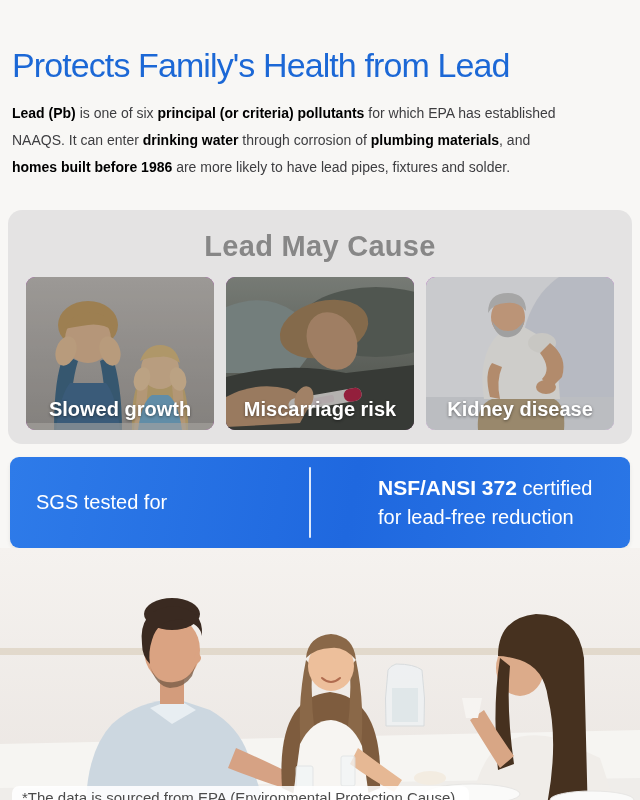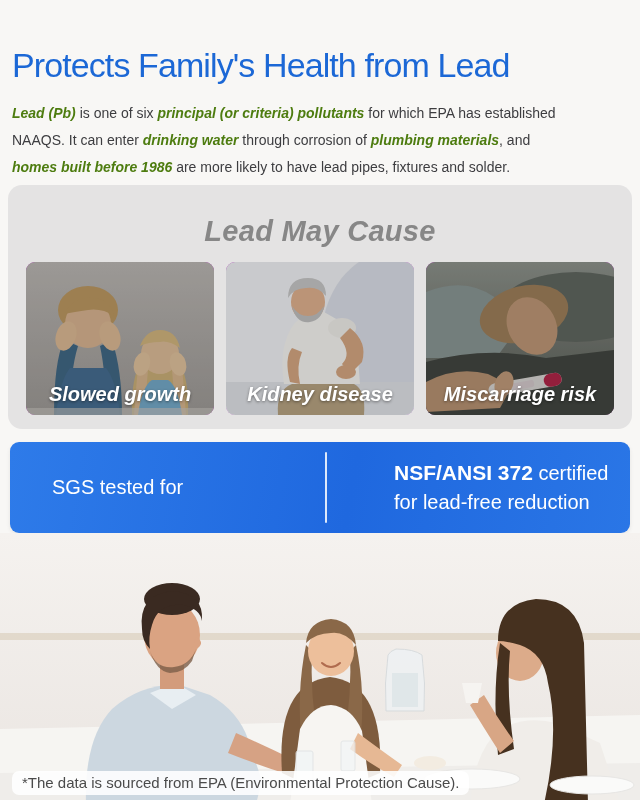--- a/index.html
+++ b/index.html
@@ -8,26 +8,25 @@
 
   .page-title{
     margin:44px 12px 0; font-size:34px; line-height:42px; font-weight:400;
     color:#1c68d6; letter-spacing:-0.9px; white-space:nowrap;
   }
 
   .intro{
     margin:14px 12px 0; font-size:14px; line-height:27px; color:#3d3d40;
     white-space:nowrap;
   }
-  .intro .em{ color:#4d7c0f; font-weight:700; font-style:italic; }
+  .intro .em{ color:#000000; font-weight:700; }
 
   .causes-panel{
-    margin:4px 8px 0; background:#e4e3e3; border-radius:14px;
-    padding:28px 16px 14px;
-    font-style:italic;
+    margin:29px 8px 0; background:#e4e3e3; border-radius:14px;
+    padding:18px 16px 14px;
   }
   .causes-heading{
     font-size:29px; line-height:36px; font-weight:700; color:#878787;
     text-align:center; letter-spacing:.3px;
   }
   .cards{ display:flex; gap:12px; margin-top:13px; justify-content:center; }
   .card{
     position:relative; width:188px; height:153px; border-radius:9px;
     overflow:hidden; background:#a21caf;
   }
@@ -36,21 +35,20 @@
     position:absolute; left:0; right:0; bottom:9px; text-align:center;
     color:#fff; font-size:20px; font-weight:600;
     text-shadow:0 1px 3px rgba(0,0,0,.45);
   }
 
   .banner{
     position:relative; margin:13px 10px 0; height:91px; border-radius:9px;
     background:linear-gradient(100deg,#2e7be9 0%,#1f68df 55%,#2a76e6 100%);
     display:flex; align-items:center; color:#fff;
     box-shadow:0 2px 4px rgba(0,0,0,.08);
-    padding-left:16px;
   }
   .banner-left{ width:299px; padding-left:26px; }
   .banner-divider{ width:2px; height:71px; background:rgba(255,255,255,.85); border-radius:1px; }
   .banner-right{ flex:1; padding-left:53px;margin-left:14px; }
   .banner-line{ font-size:20px; line-height:29px; white-space:nowrap; }
   .banner-line b{ font-size:21px; font-weight:700; }
 
   .family-photo{ position:relative; width:640px; height:271px; }
   .family-photo > svg{ display:block; width:100%; height:100%; }
   .footnote{
@@ -94,39 +92,20 @@
         <path d="M160 153 L156 104 L146 108 L150 153 Z" fill="#e6c298"></path>
         <path d="M112 153 Q116 124 126 118 L142 118 Q152 124 156 153 Z" fill="#7db5d6"></path>
         <ellipse cx="134" cy="92" rx="19" ry="20" fill="#eccaa3"></ellipse>
         <path d="M114 84 Q120 68 134 68 Q150 68 154 86 Q142 78 134 80 Q122 80 114 84 Z" fill="#e0c287"></path>
         <ellipse cx="116" cy="102" rx="8" ry="12" fill="#f0d0a8" transform="rotate(15 116 102)"></ellipse>
         <ellipse cx="152" cy="102" rx="8" ry="12" fill="#f0d0a8" transform="rotate(-15 152 102)"></ellipse>
         <rect y="146" width="188" height="7" fill="#d6d2cd" opacity="0.6"></rect>
         <rect width="188" height="153" fill="#000" opacity="0.22"></rect>
       </svg>
       <div class="card-label">Slowed growth</div>
-    </div>
-
-    <div class="card">
-      <svg viewBox="0 0 188 153" aria-hidden="true">
-        <rect width="188" height="153" fill="#edeef1"></rect>
-        <ellipse cx="165" cy="80" rx="70" ry="90" fill="#c6ccd8" opacity="0.55"></ellipse>
-        <rect y="120" width="188" height="33" fill="#dcdfe3"></rect>
-        <path d="M52 153 Q50 128 66 122 L128 122 Q140 128 138 153 Z" fill="#b4a07f"></path>
-        <path d="M58 122 Q52 84 68 62 Q82 46 98 50 L112 58 Q130 70 132 96 L134 122 Z" fill="#f2f1ee"></path>
-        <ellipse cx="116" cy="66" rx="14" ry="10" fill="#eceae6"></ellipse>
-        <path d="M124 66 Q142 80 136 100 L124 112 L116 102 Q126 92 114 76 Z" fill="#d2a47f"></path>
-        <ellipse cx="120" cy="110" rx="10" ry="7" fill="#d2a47f"></ellipse>
-        <path d="M64 120 Q58 96 66 86 L76 90 Q70 104 74 122 Z" fill="#d2a47f"></path>
-        <ellipse cx="82" cy="40" rx="17" ry="19" fill="#dcae8c"></ellipse>
-        <path d="M62 36 Q62 16 82 16 Q100 16 100 34 Q92 24 80 26 Q68 26 62 36 Z" fill="#c3c3c3"></path>
-        <path d="M66 44 Q70 62 84 60 Q96 58 98 44 Q92 54 82 54 Q72 54 66 44 Z" fill="#bdbdbd"></path>
-        <rect width="188" height="153" fill="#000" opacity="0.15"></rect>
-      </svg>
-      <div class="card-label">Kidney disease</div>
     </div>
 
     <div class="card">
       <svg viewBox="0 0 188 153" aria-hidden="true">
         <defs>
           <linearGradient id="c2bg" x1="0" y1="0" x2="0" y2="1">
             <stop offset="0" stop-color="#a0a69e"></stop>
               <stop offset="1" stop-color="#62675f"></stop>
           </linearGradient>
         </defs>
@@ -141,20 +120,39 @@
           <rect x="62" y="116" width="74" height="13" rx="6.5" fill="#f3f1ee"></rect>
           <rect x="118" y="116" width="18" height="13" rx="6.5" fill="#c72a52"></rect>
           <rect x="86" y="119" width="22" height="7" rx="2" fill="#efe3e6"></rect>
         </g>
         <ellipse cx="78" cy="122" rx="9" ry="13" fill="#d9af8a" transform="rotate(20 78 122)"></ellipse>
         <rect width="188" height="153" fill="#000" opacity="0.26"></rect>
       </svg>
       <div class="card-label">Miscarriage risk</div>
     </div>
 
+    <div class="card">
+      <svg viewBox="0 0 188 153" aria-hidden="true">
+        <rect width="188" height="153" fill="#edeef1"></rect>
+        <ellipse cx="165" cy="80" rx="70" ry="90" fill="#c6ccd8" opacity="0.55"></ellipse>
+        <rect y="120" width="188" height="33" fill="#dcdfe3"></rect>
+        <path d="M52 153 Q50 128 66 122 L128 122 Q140 128 138 153 Z" fill="#b4a07f"></path>
+        <path d="M58 122 Q52 84 68 62 Q82 46 98 50 L112 58 Q130 70 132 96 L134 122 Z" fill="#f2f1ee"></path>
+        <ellipse cx="116" cy="66" rx="14" ry="10" fill="#eceae6"></ellipse>
+        <path d="M124 66 Q142 80 136 100 L124 112 L116 102 Q126 92 114 76 Z" fill="#d2a47f"></path>
+        <ellipse cx="120" cy="110" rx="10" ry="7" fill="#d2a47f"></ellipse>
+        <path d="M64 120 Q58 96 66 86 L76 90 Q70 104 74 122 Z" fill="#d2a47f"></path>
+        <ellipse cx="82" cy="40" rx="17" ry="19" fill="#dcae8c"></ellipse>
+        <path d="M62 36 Q62 16 82 16 Q100 16 100 34 Q92 24 80 26 Q68 26 62 36 Z" fill="#c3c3c3"></path>
+        <path d="M66 44 Q70 62 84 60 Q96 58 98 44 Q92 54 82 54 Q72 54 66 44 Z" fill="#bdbdbd"></path>
+        <rect width="188" height="153" fill="#000" opacity="0.15"></rect>
+      </svg>
+      <div class="card-label">Kidney disease</div>
+    </div>
+
   </div>
 </section>
 
 <section class="banner">
   <div class="banner-left">
     <div class="banner-line">SGS tested for</div>
   </div>
   <div class="banner-divider"></div>
   <div class="banner-right">
     <div class="banner-line"><b>NSF/ANSI 372</b><span> certified</span></div>

